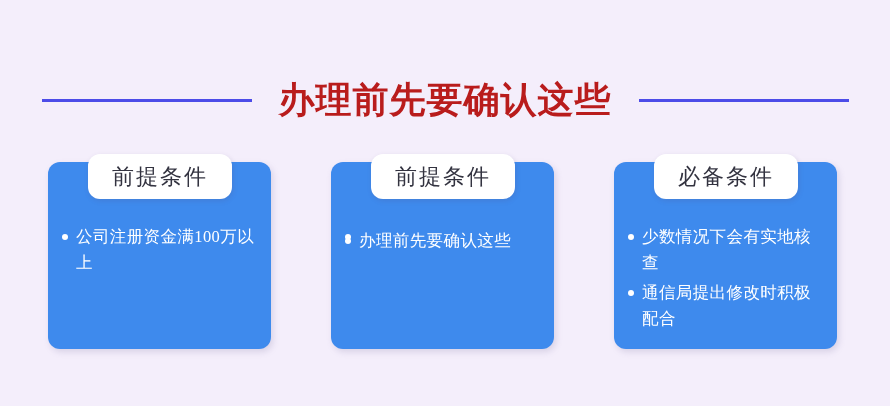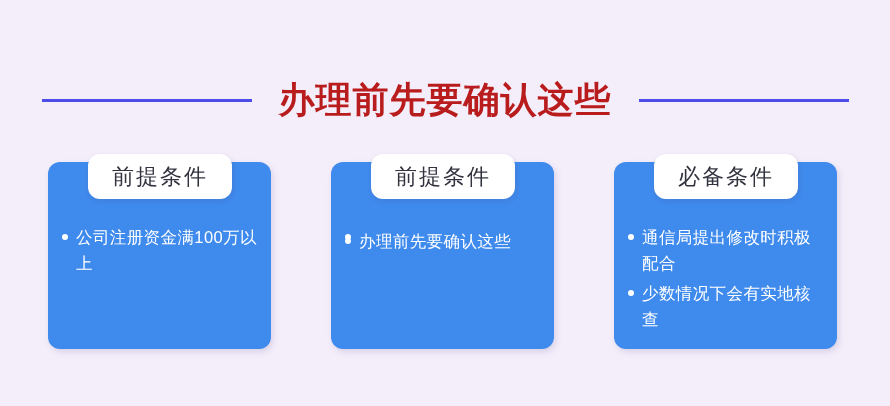--- a/index.html
+++ b/index.html
@@ -90,20 +90,21 @@
     line-height: 1;
   }
   .card-list {
     position: absolute;
     top: 62px;
     left: 14px;
     right: 10px;
     margin: 0;
     padding: 0;
     list-style: none;
+    font-family: Liberation Serif, serif;
   }
   .card-list-item {
     position: relative;
     padding-left: 14px;
     margin-bottom: 4px;
     font-size: 16.5px;
     line-height: 26px;
     color: #ffffff;
     letter-spacing: 0.4px;
   }
@@ -157,23 +158,23 @@
       </ul>
     </div>
 
     <div class="card">
       <div class="card-badge">
         <span class="card-badge-text">必备条件</span>
       </div>
       <ul class="card-list">
         <li class="card-list-item">
           <span class="bullet-dot"></span>
-          <span>通信局提出修改时积极配合</span>
+          <span>少数情况下会有实地核查</span>
         </li>
         <li class="card-list-item">
           <span class="bullet-dot"></span>
-          <span>少数情况下会有实地核查</span>
+          <span>通信局提出修改时积极配合</span>
         </li>
       </ul>
     </div>
 
   </div>
 </div>
 
 </body></html>

